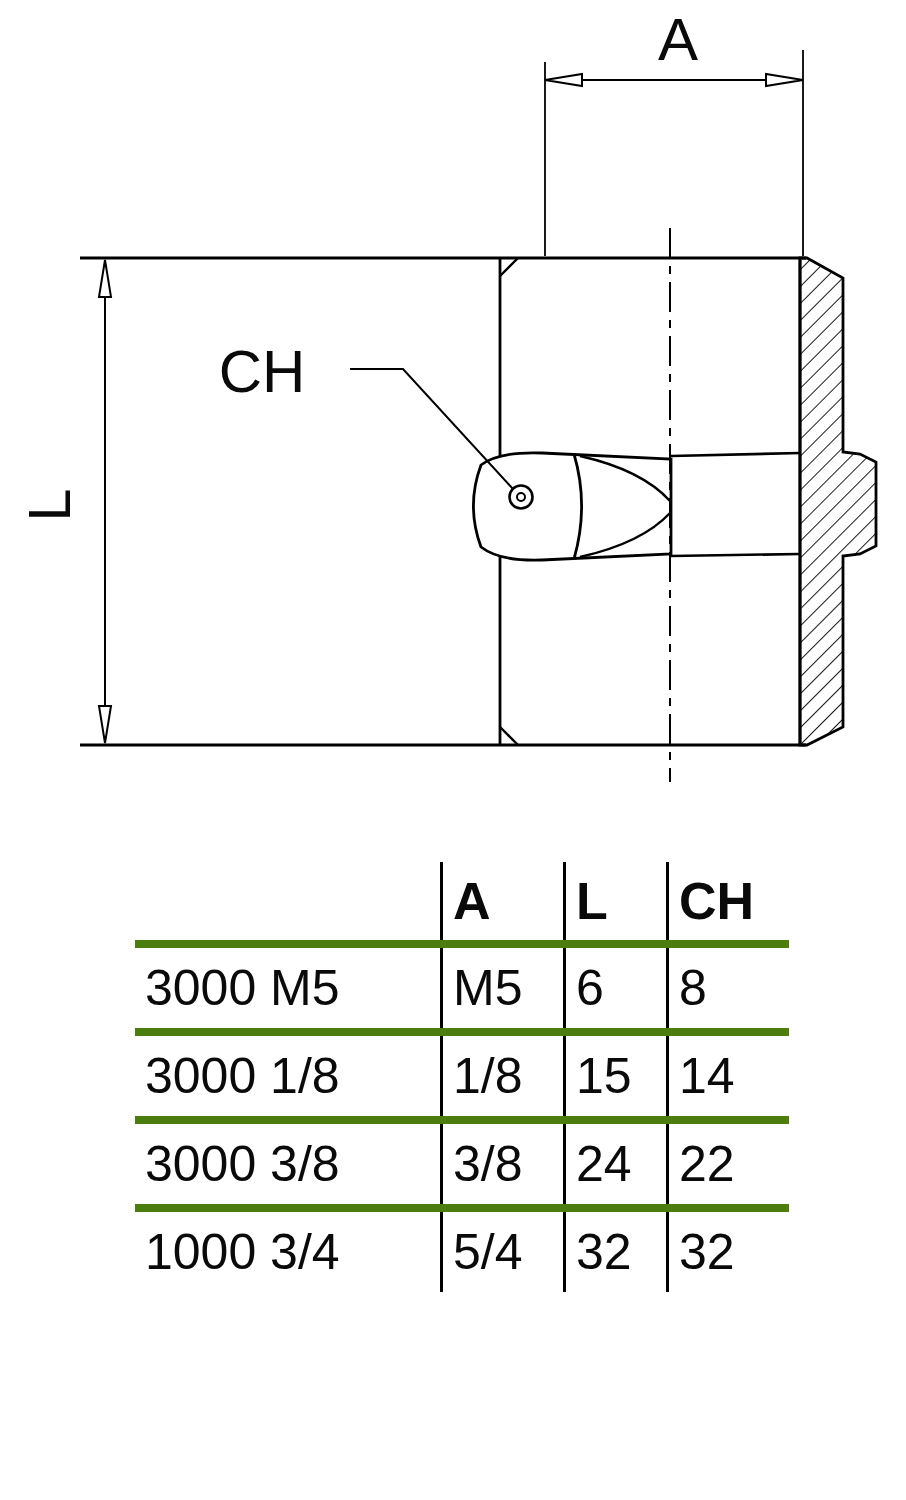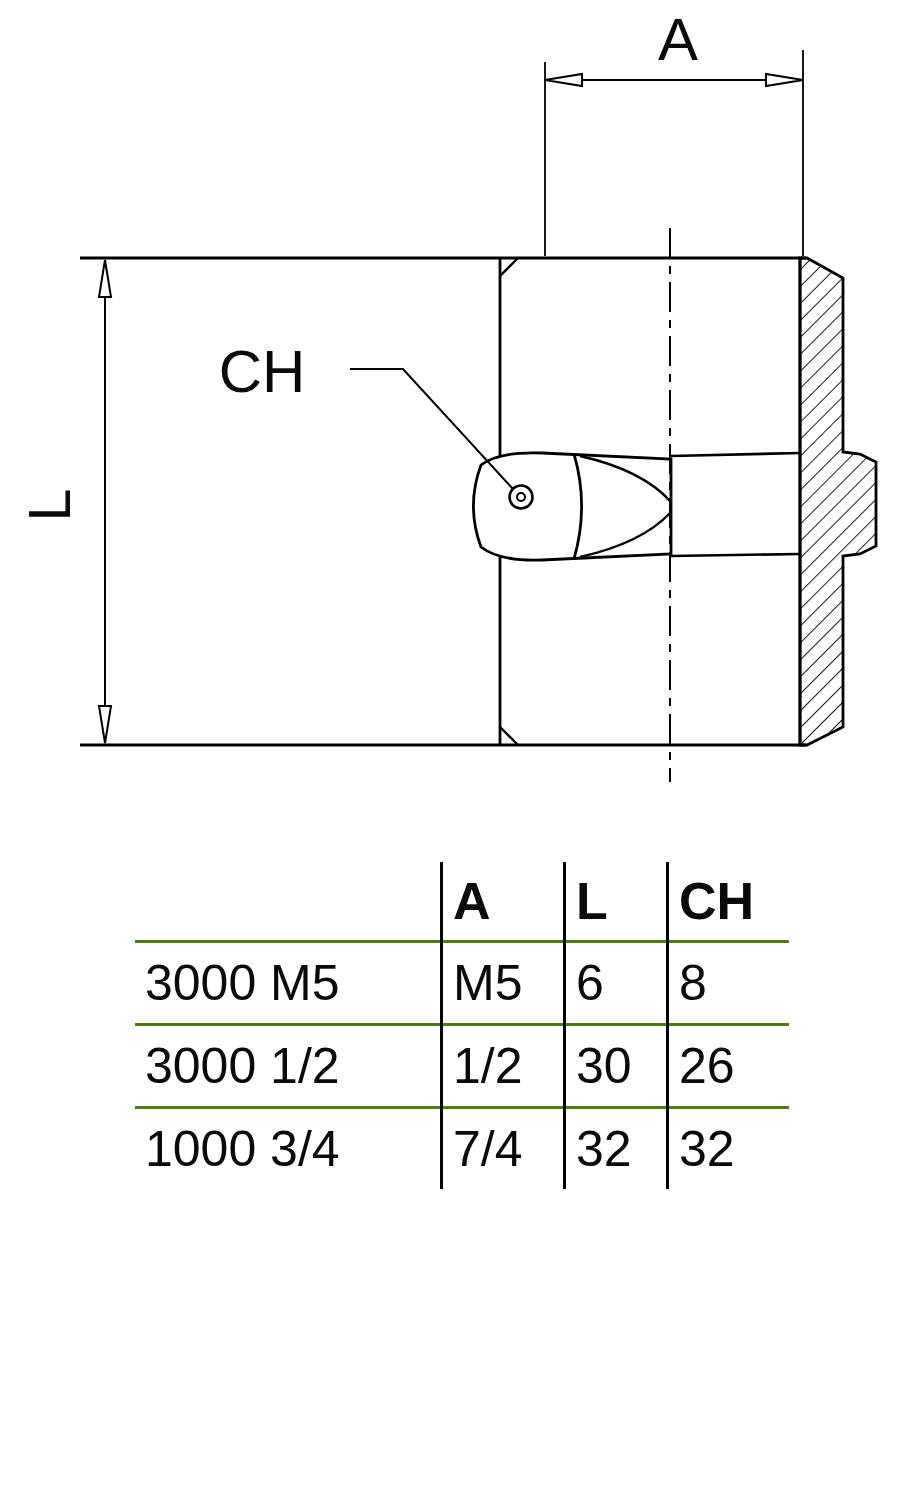--- a/index.html
+++ b/index.html
@@ -48,21 +48,21 @@
   .spec-table td {
     height: 80px;
     font-size: 50px;
     font-weight: 400;
   }
   .c-model { width: 295px; }
   .c-a { width: 110px; }
   .c-l { width: 90px; }
   .c-ch { width: 110px; }
   .vline { border-left: 3px solid #000; }
-  .spec-table tbody td { border-top: 3px solid #4d7c0f; }
+  .spec-table tbody td { border-top: 8px solid #4d7c0f; }
 </style>
 </head>
 <body>
 
 <div class="page">
 
   <svg class="drawing" width="906" height="845" viewBox="0 0 906 845">
     <defs>
       <pattern id="hatch" patternUnits="userSpaceOnUse" width="12" height="12" patternTransform="rotate(45)">
         <line x1="0" y1="0" x2="0" y2="12" stroke="#000" stroke-width="1.8"></line>
@@ -118,27 +118,33 @@
       </tr>
     </thead>
     <tbody>
       <tr>
         <td class="c-model">3000 M5</td>
         <td class="c-a vline">M5</td>
         <td class="c-l vline">6</td>
         <td class="c-ch vline">8</td>
       </tr>
       <tr>
-        <td class="c-model">3000 1/2</td>
-        <td class="c-a vline">1/2</td>
-        <td class="c-l vline">30</td>
-        <td class="c-ch vline">26</td>
+        <td class="c-model">3000 1/8</td>
+        <td class="c-a vline">1/8</td>
+        <td class="c-l vline">15</td>
+        <td class="c-ch vline">14</td>
+      </tr>
+      <tr>
+        <td class="c-model">3000 3/8</td>
+        <td class="c-a vline">3/8</td>
+        <td class="c-l vline">24</td>
+        <td class="c-ch vline">22</td>
       </tr>
       <tr>
         <td class="c-model">1000 3/4</td>
-        <td class="c-a vline">7/4</td>
+        <td class="c-a vline">5/4</td>
         <td class="c-l vline">32</td>
         <td class="c-ch vline">32</td>
       </tr>
     </tbody>
   </table>
 
 </div>
 
 </body></html>

